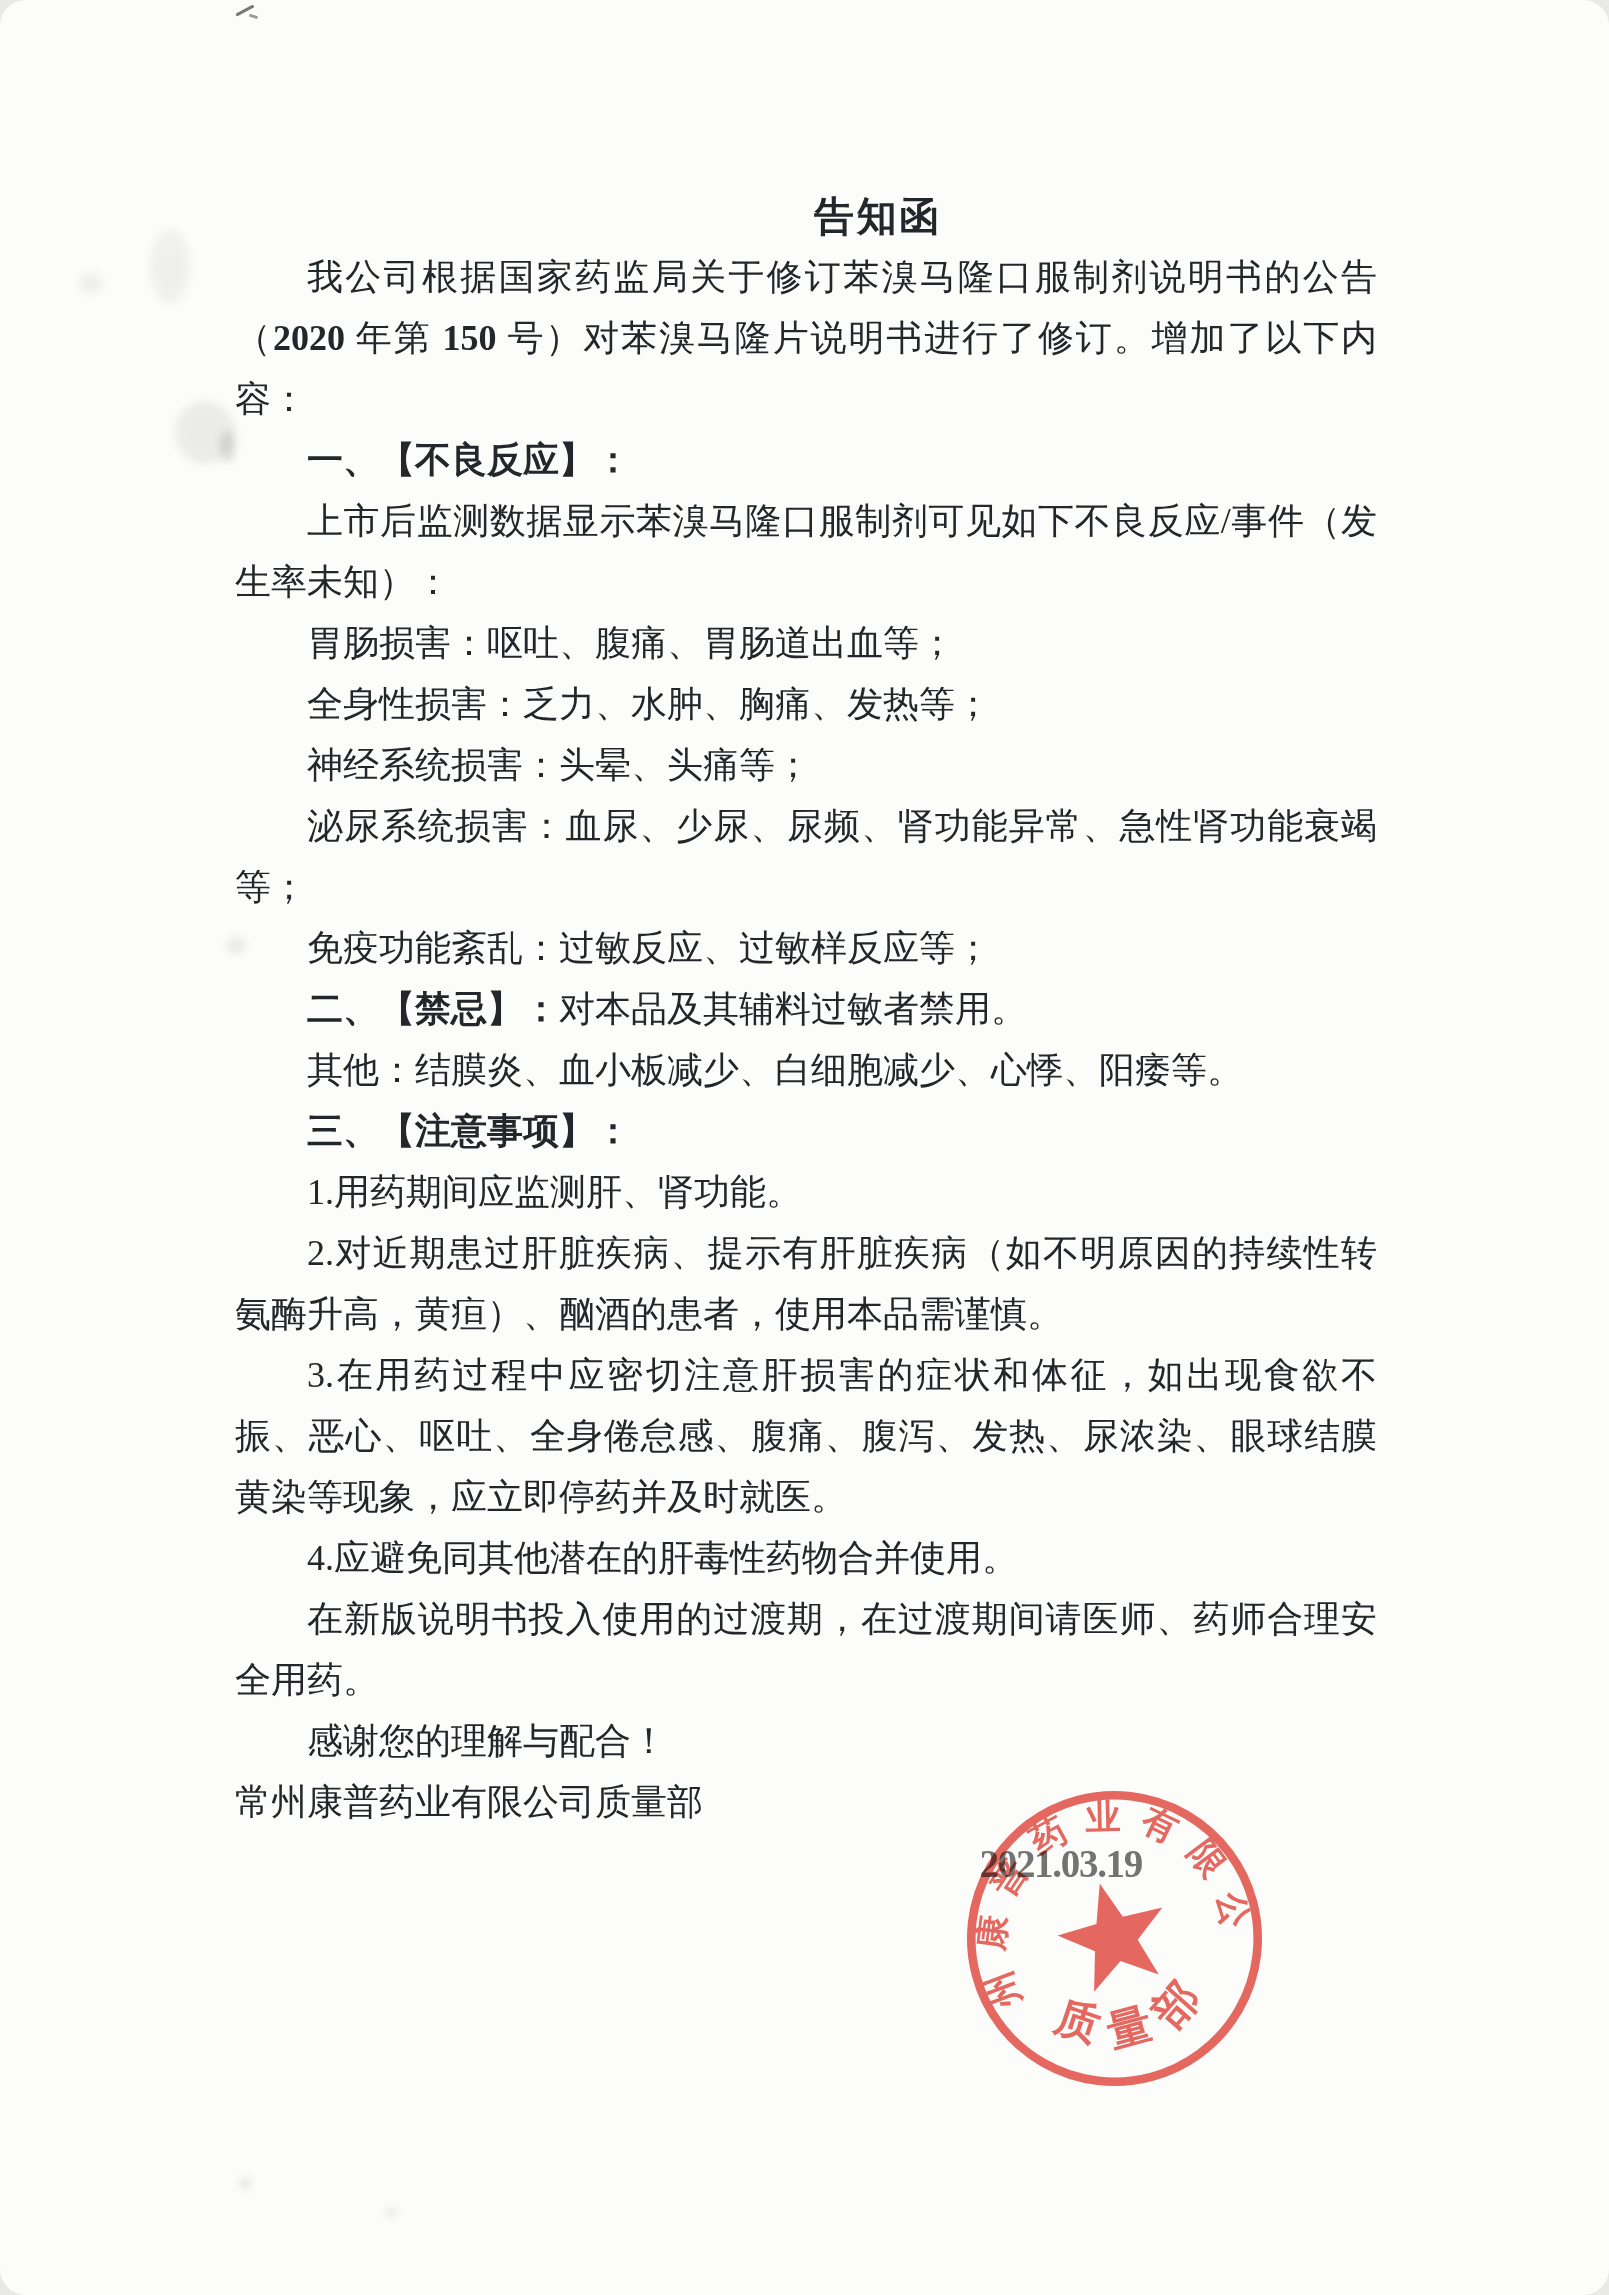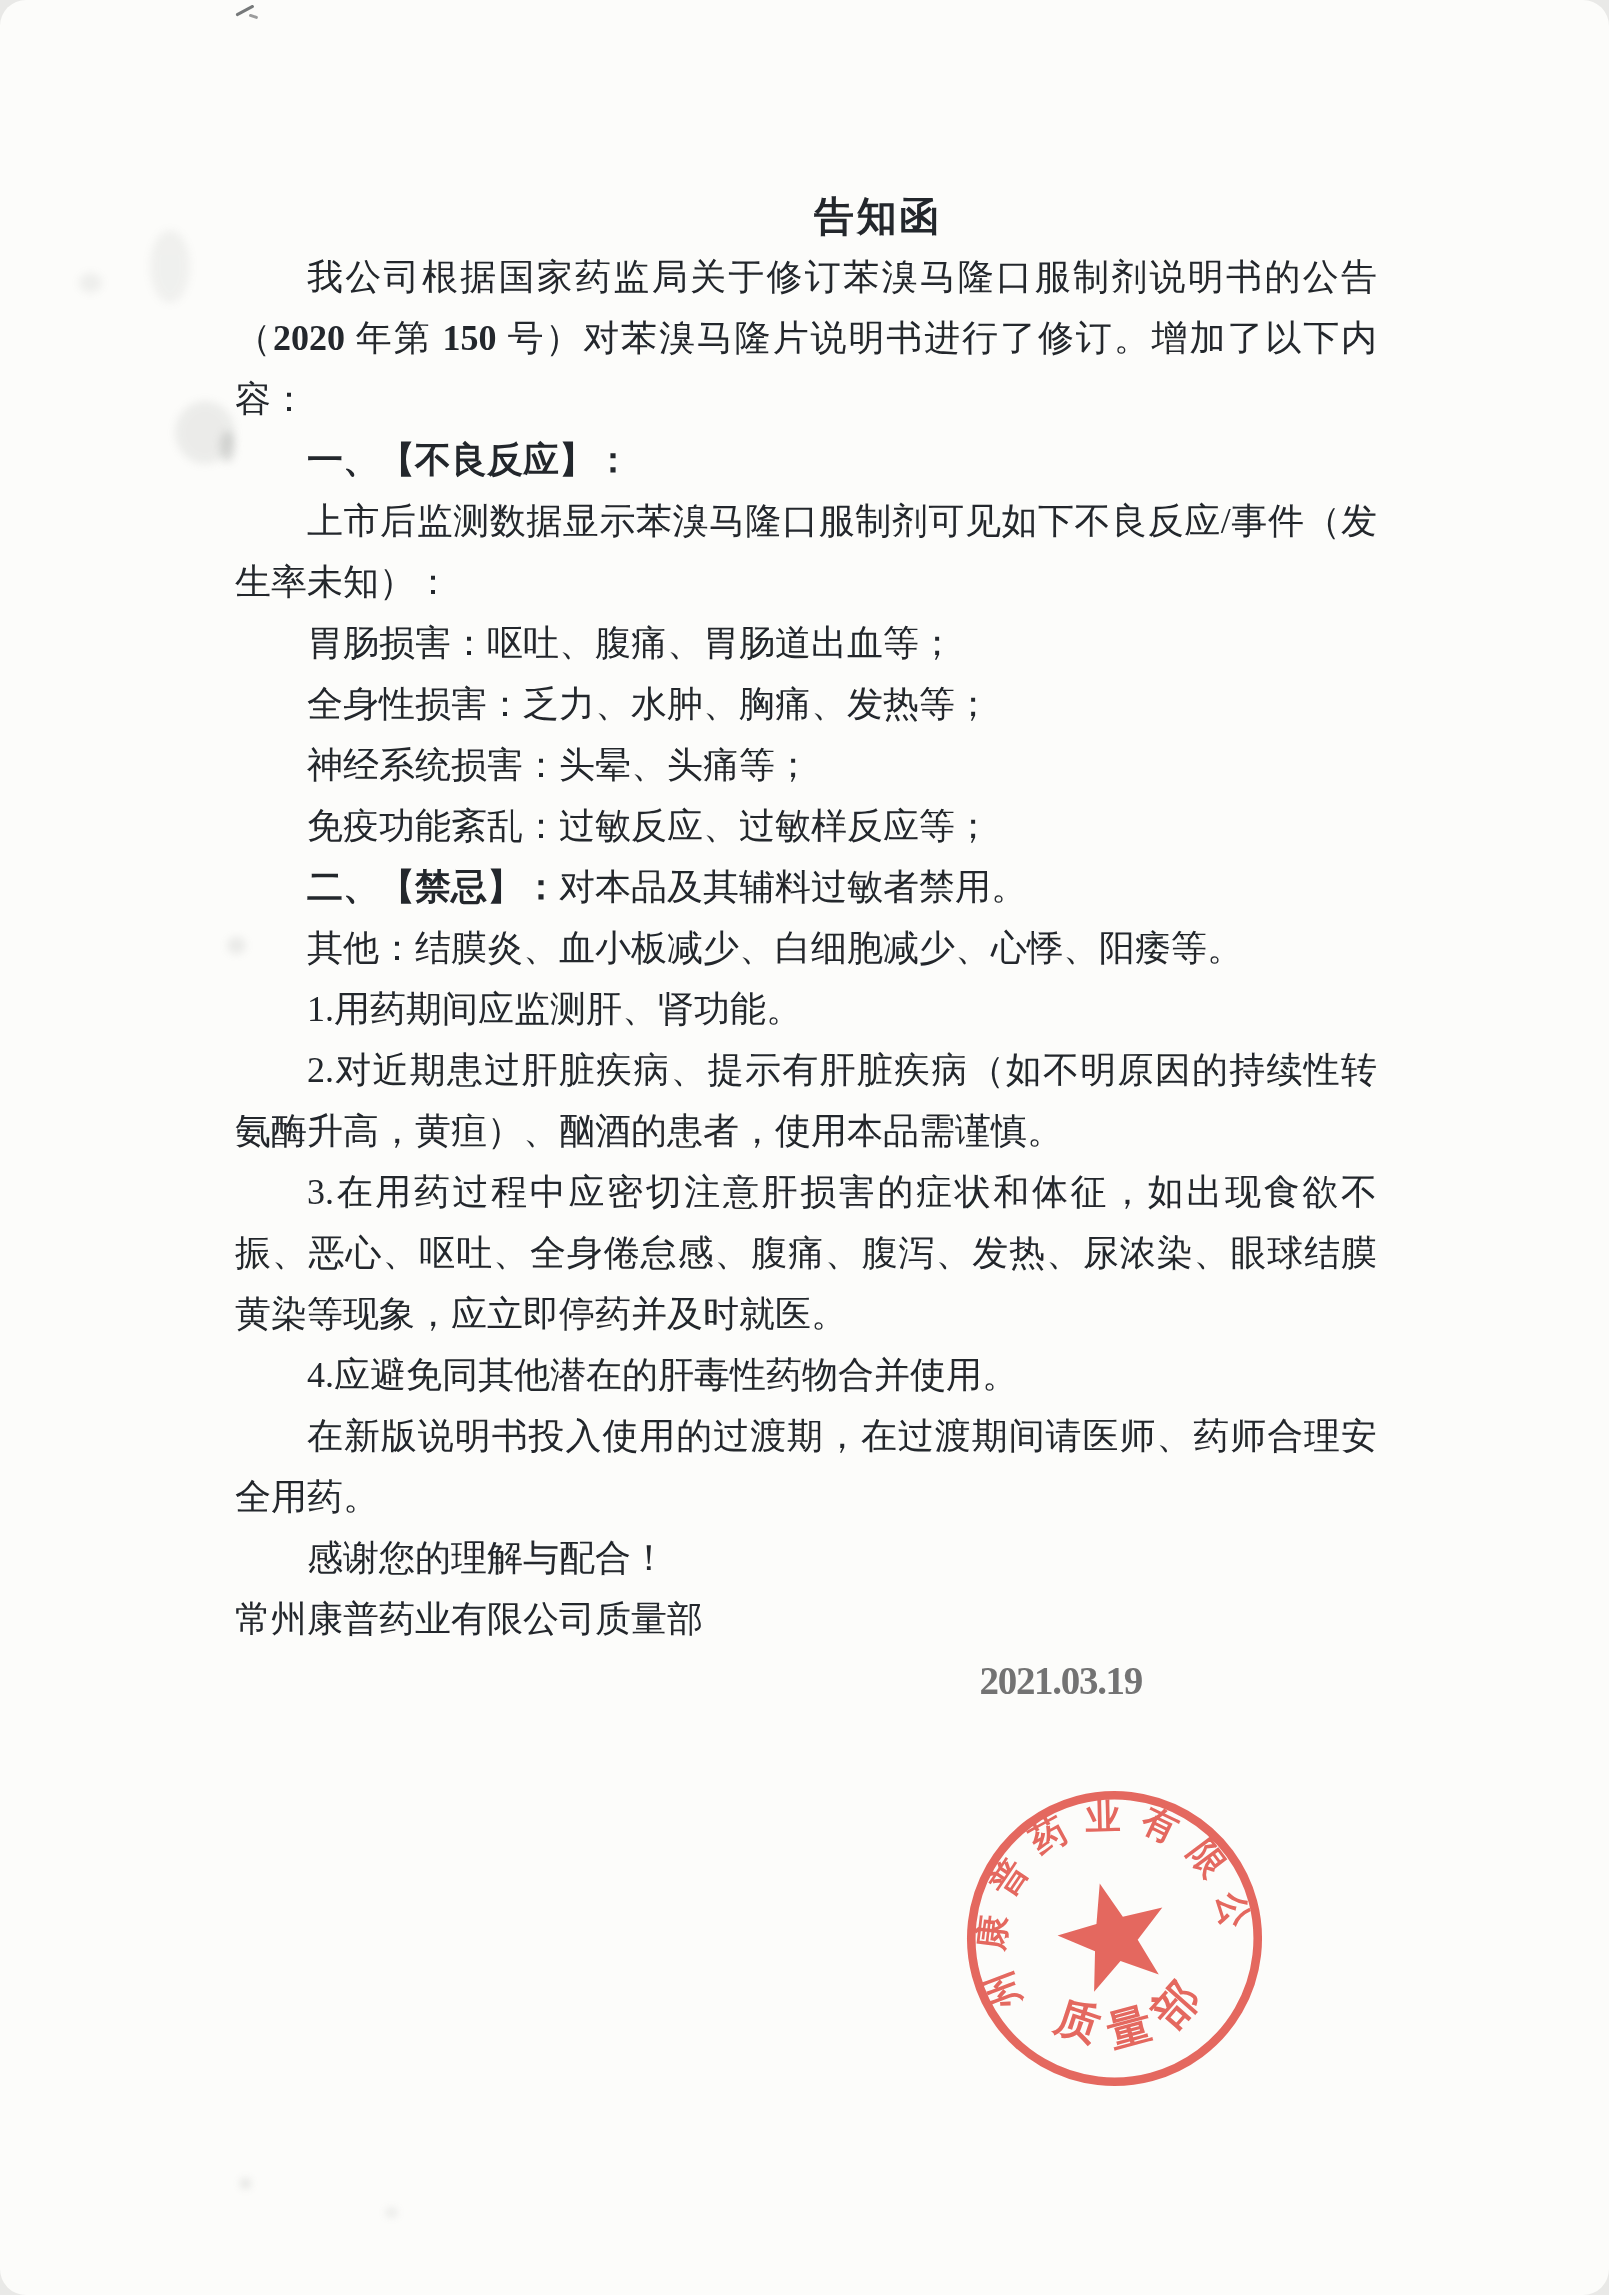--- a/index.html
+++ b/index.html
@@ -68,25 +68,27 @@
   <div class="content">
     <p class="title">告知函</p>
 
     <p><span>我公司根据国家药监局关于修订苯溴马隆口服制剂说明书的公告（</span><span class="num">2020</span><span> 年第 </span><span class="num">150</span><span> 号）对苯溴马隆片说明书进行了修订。增加了以下内容：</span></p>
 
     <p class="bold">一、【不良反应】：</p>
     <p>上市后监测数据显示苯溴马隆口服制剂可见如下不良反应/事件（发生率未知）：</p>
     <p>胃肠损害：呕吐、腹痛、胃肠道出血等；</p>
     <p>全身性损害：乏力、水肿、胸痛、发热等；</p>
     <p>神经系统损害：头晕、头痛等；</p>
+    <p>泌尿系统损害：血尿、少尿、尿频、肾功能异常、急性肾功能衰竭等；</p>
     <p>免疫功能紊乱：过敏反应、过敏样反应等；</p>
     <p><span class="bold">二、【禁忌】：</span><span>对本品及其辅料过敏者禁用。</span></p>
 
     <p>其他：结膜炎、血小板减少、白细胞减少、心悸、阳痿等。</p>
 
+    <p class="bold">三、【注意事项】：</p>
     <p>1.用药期间应监测肝、肾功能。</p>
     <p>2.对近期患过肝脏疾病、提示有肝脏疾病（如不明原因的持续性转氨酶升高，黄疸）、酗酒的患者，使用本品需谨慎。</p>
     <p>3.在用药过程中应密切注意肝损害的症状和体征，如出现食欲不振、恶心、呕吐、全身倦怠感、腹痛、腹泻、发热、尿浓染、眼球结膜黄染等现象，应立即停药并及时就医。</p>
     <p>4.应避免同其他潜在的肝毒性药物合并使用。</p>
     <p>在新版说明书投入使用的过渡期，在过渡期间请医师、药师合理安全用药。</p>
     <p>感谢您的理解与配合！</p>
 
     <p class="sig">常州康普药业有限公司质量部</p>
     <p class="date">2021.03.19</p>
   </div>

